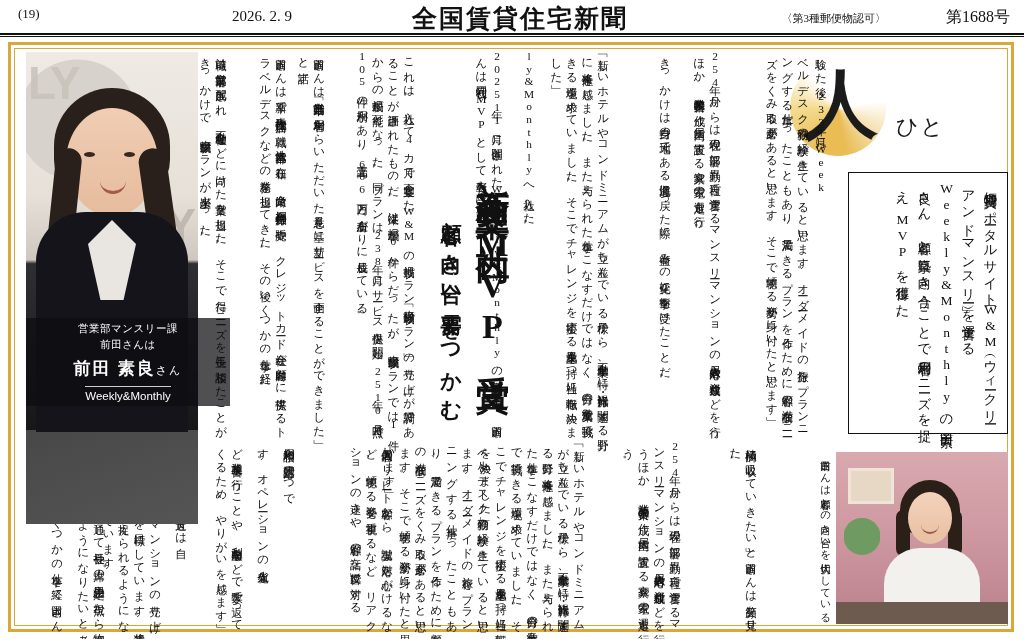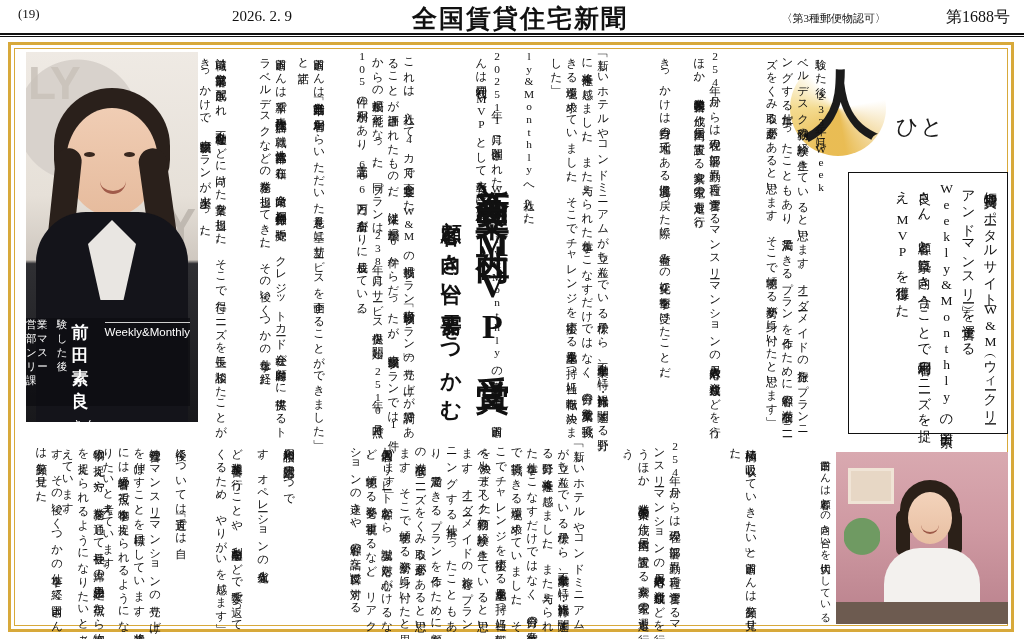--- a/index.html
+++ b/index.html
@@ -116,21 +116,21 @@
     font-family:"Liberation Serif","DejaVu Serif",serif;
   }
 
   
   .band-top{top:50px;height:382px;}
   
   .band-bot{top:440px;height:186px;}
 
   
   .photo-main{
-    position:absolute;left:26px;top:52px;width:172px;height:370px;
+    position:absolute;left:26px;top:52px;width:172px;height:472px;
     background:linear-gradient(160deg,#2b2b2b 0%,#3a3a3a 40%,#555 100%);
     overflow:hidden;
   }
   .pm-bg{
     position:absolute;left:0;top:0;width:172px;height:378px;
     background:
       radial-gradient(circle at 30% 18%, #d8d2cc 0 60px, rgba(216,210,204,0) 61px),
       linear-gradient(180deg,#efeae4 0%,#e6e0d8 38%,#cfc8c0 55%,#2f2f33 56%,#17171a 100%);
   }
   .pm-letters{
@@ -169,23 +169,23 @@
   .pm-body{
     position:absolute;left:10px;top:160px;width:152px;height:220px;
     background:#14141a;border-radius:50px 50px 0 0;
   }
   .pm-shirt{
     position:absolute;left:62px;top:168px;width:48px;height:80px;
     background:#e9e6e2;transform:rotate(0deg);
     clip-path:polygon(50% 0,100% 30%,74% 100%,26% 100%,0 30%);
   }
   .caption-box{
-    position:absolute;left:26px;top:318px;width:164px;height:88px;
+    position:absolute;left:26px;top:318px;width:204px;height:88px;
     background:rgba(12,12,16,.72);color:#fff;
-    display:flex;flex-direction:row;justify-content:center;gap:2px;
+    display:flex;flex-direction:column;align-items:center;justify-content:center;gap:2px;
   }
   .cap-dept{font-size:10.5px;letter-spacing:.5px;}
   .cap-dept2{font-size:10.5px;letter-spacing:.5px;}
   .cap-name{font-size:17px;font-weight:bold;letter-spacing:2px;margin-top:3px;}
   .cap-name small{font-size:11px;font-weight:normal;}
   .cap-brand{
     font-size:11.5px;margin-top:4px;border-top:1px solid #cfcfcf;padding-top:3px;
     font-family:"Liberation Sans",sans-serif;
   }
 
@@ -300,21 +300,21 @@
     <div class="pm-eye" style="left:98px;top:100px;"></div>
     <div class="pm-smile"></div>
     <div class="pm-hair2"></div>
     <div class="pm-hair3"></div>
     <div class="pm-body"></div>
     <div class="pm-shirt"></div>
   </div>
 
   <div class="caption-box">
     <div class="cap-dept">営業部マンスリー課</div>
-    <div class="cap-dept2">験した後</div>
+    <div class="cap-dept2">前田さんは</div>
     <div class="cap-name">
       <span>前田 素良</span><small>さん</small>
     </div>
     <div class="cap-brand">Weekly&amp;Monthly</div>
   </div>
 
   <div class="photo2">
     <div class="p2-wall"></div>
     <div class="p2-frame"></div>
     <div class="p2-plant"></div>

